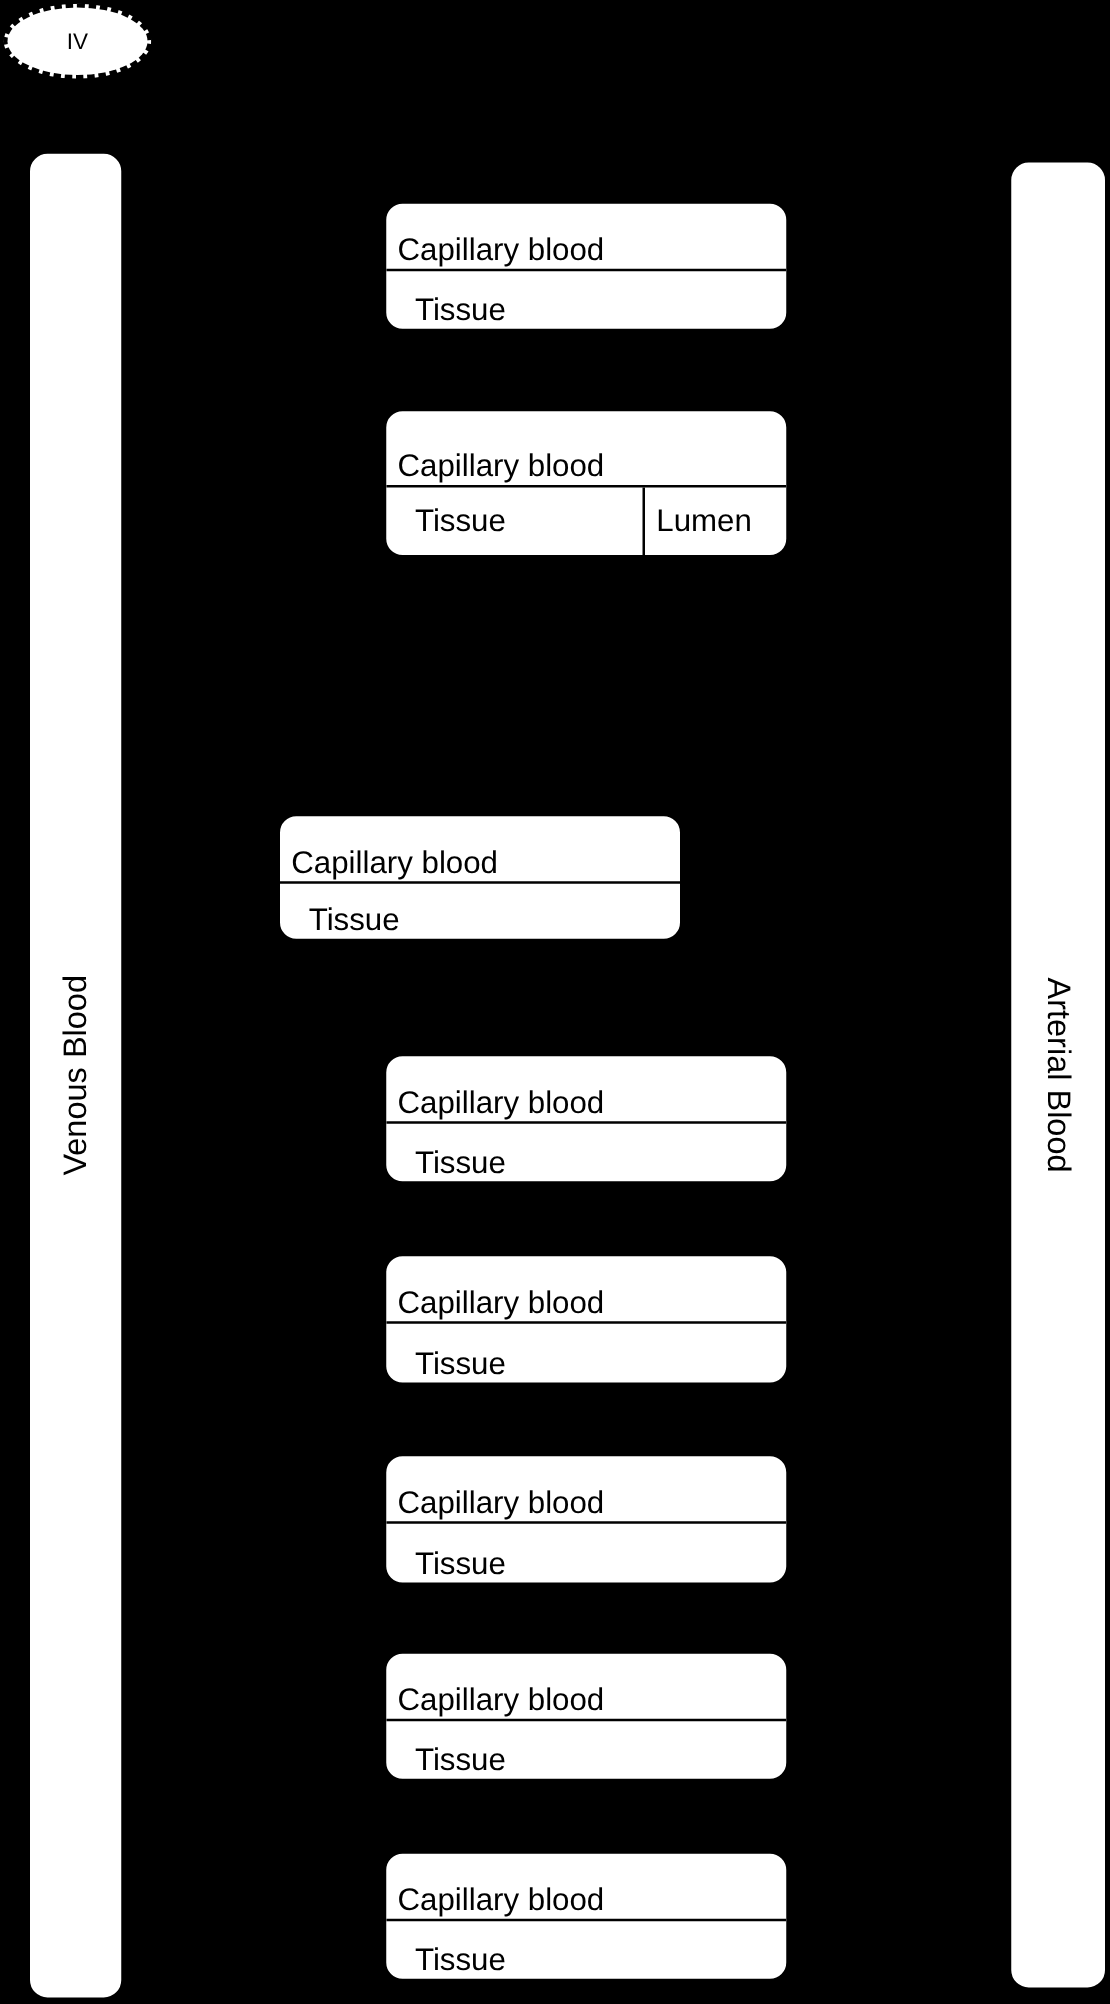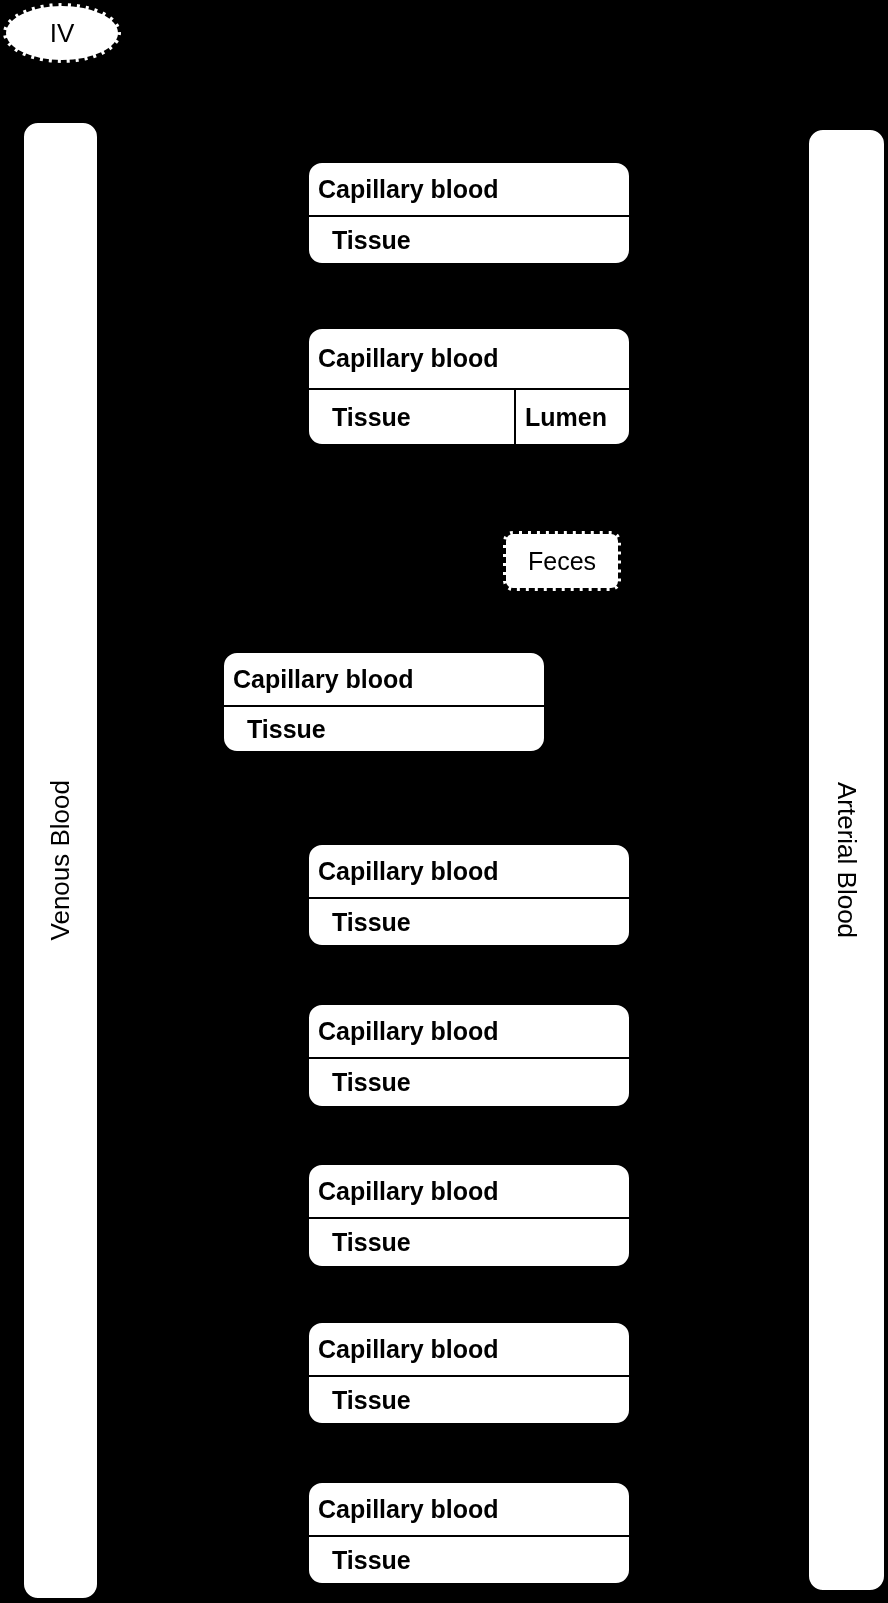--- a/index.html
+++ b/index.html
@@ -23,21 +23,21 @@
     left: 3px;
     top: 3px;
     width: 112px;
     height: 54px;
     background: #ffffff;
     border: 3px dashed #000000;
     border-radius: 50%;
     display: flex;
     align-items: center;
     justify-content: center;
-    font-size: 26px;
+    font-size: 18px;
   }
 
   
   .blood-bar {
     position: absolute;
     background: #ffffff;
     border: 2px solid #000000;
     border-radius: 16px;
     box-sizing: border-box;
     display: flex;
@@ -77,23 +77,22 @@
     background: #ffffff;
     border: 2px solid #000000;
     border-radius: 15px;
     box-sizing: border-box;
     display: flex;
     flex-direction: column;
     overflow: hidden;
   }
   .comp-row {
     display: flex;
-    align-items: center;
+    align-items: flex-end;
     font-size: 25px;
-    font-weight: bold;
   }
   .comp-row.top {
     height: 52px;
     border-bottom: 2px solid #000000;
     flex: none;
   }
   .comp-row.bottom {
     flex: 1;
     padding-left: 14px;
   }
@@ -181,23 +180,20 @@
     <div class="comp-row bottom split">
       <div class="tissue-cell">
         <span class="cell-label">Tissue</span>
       </div>
       <div class="lumen-cell">
         <span class="cell-label">Lumen</span>
       </div>
     </div>
   </div>
 
-  <div id="feces-box">
-    <span>Feces</span>
-  </div>
 
   <div id="comp-2" class="compartment">
     <div class="comp-row top">
       <span class="cell-label">Capillary blood</span>
     </div>
     <div class="comp-row bottom">
       <span class="cell-label">Tissue</span>
     </div>
   </div>
 

